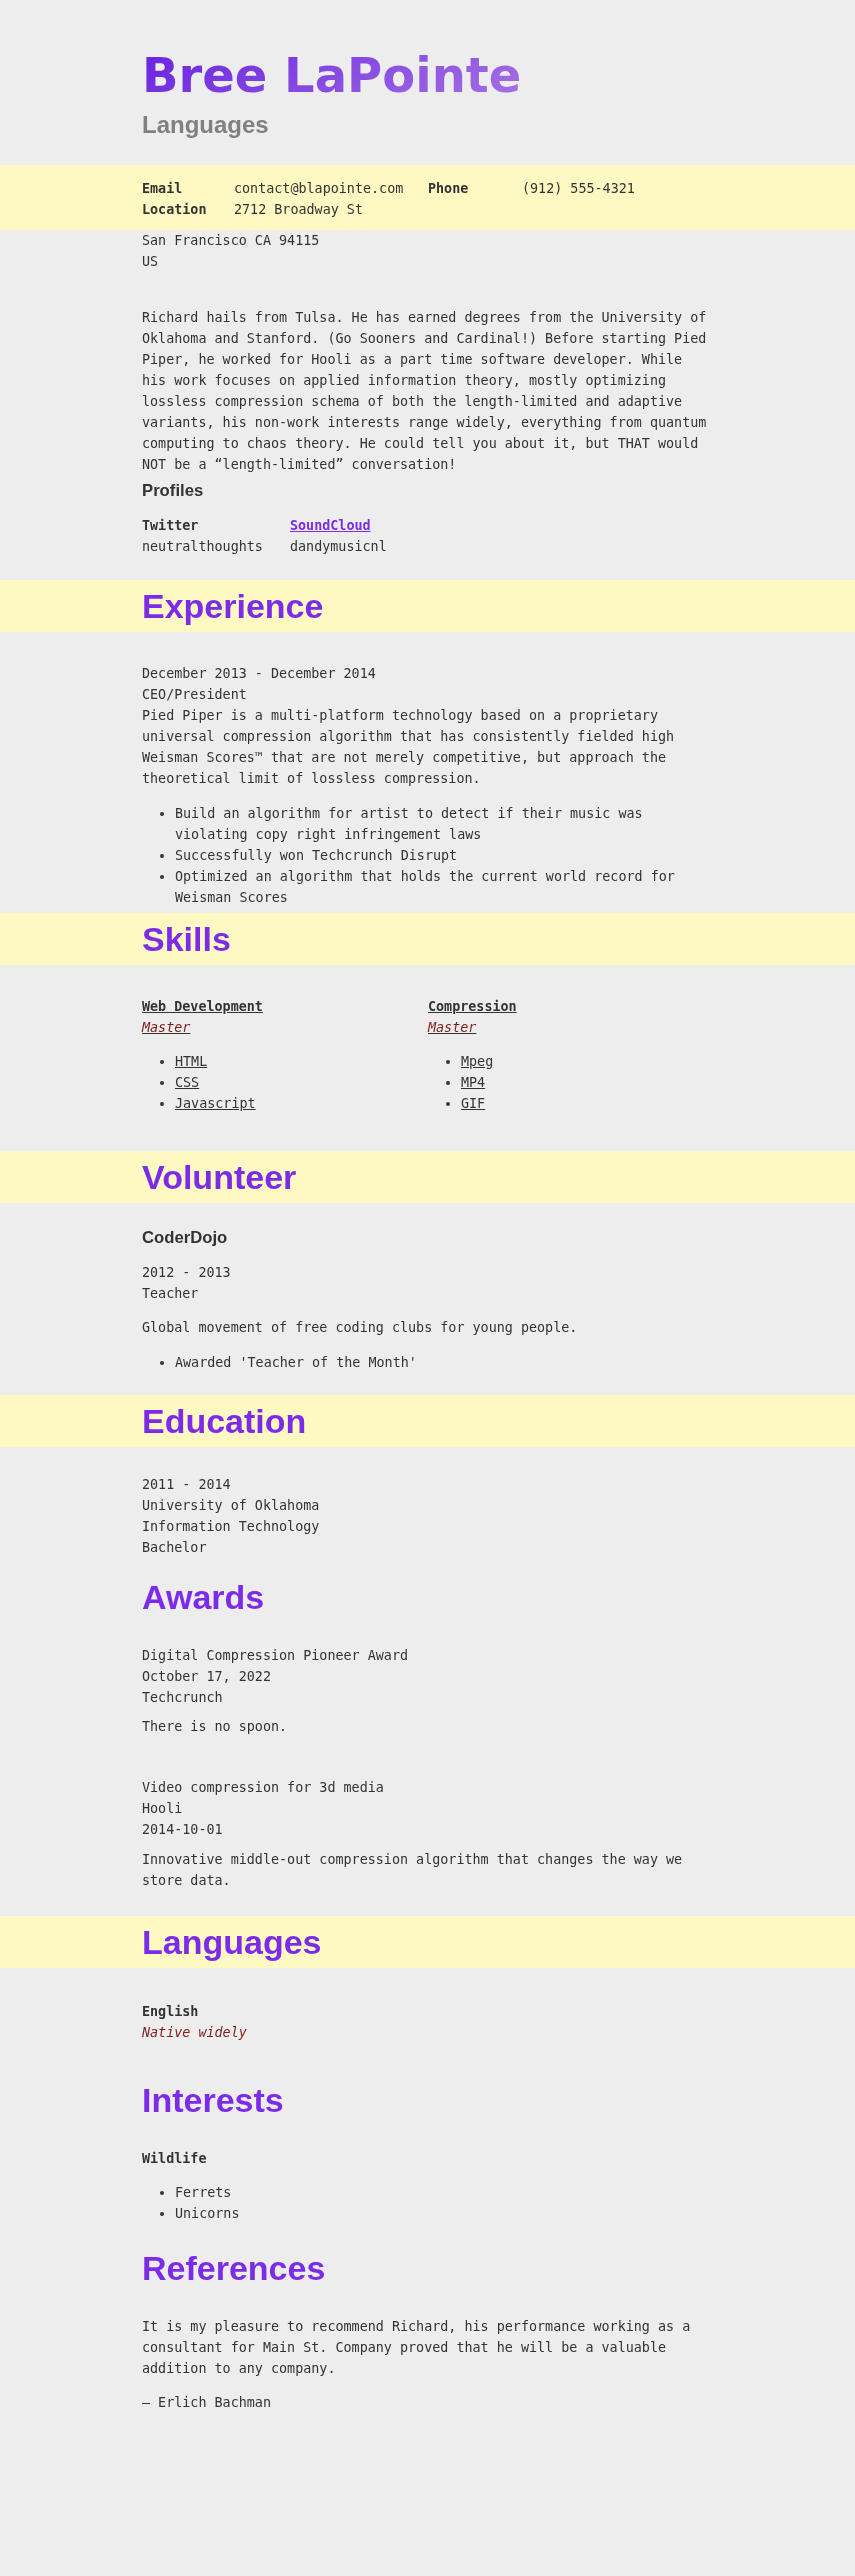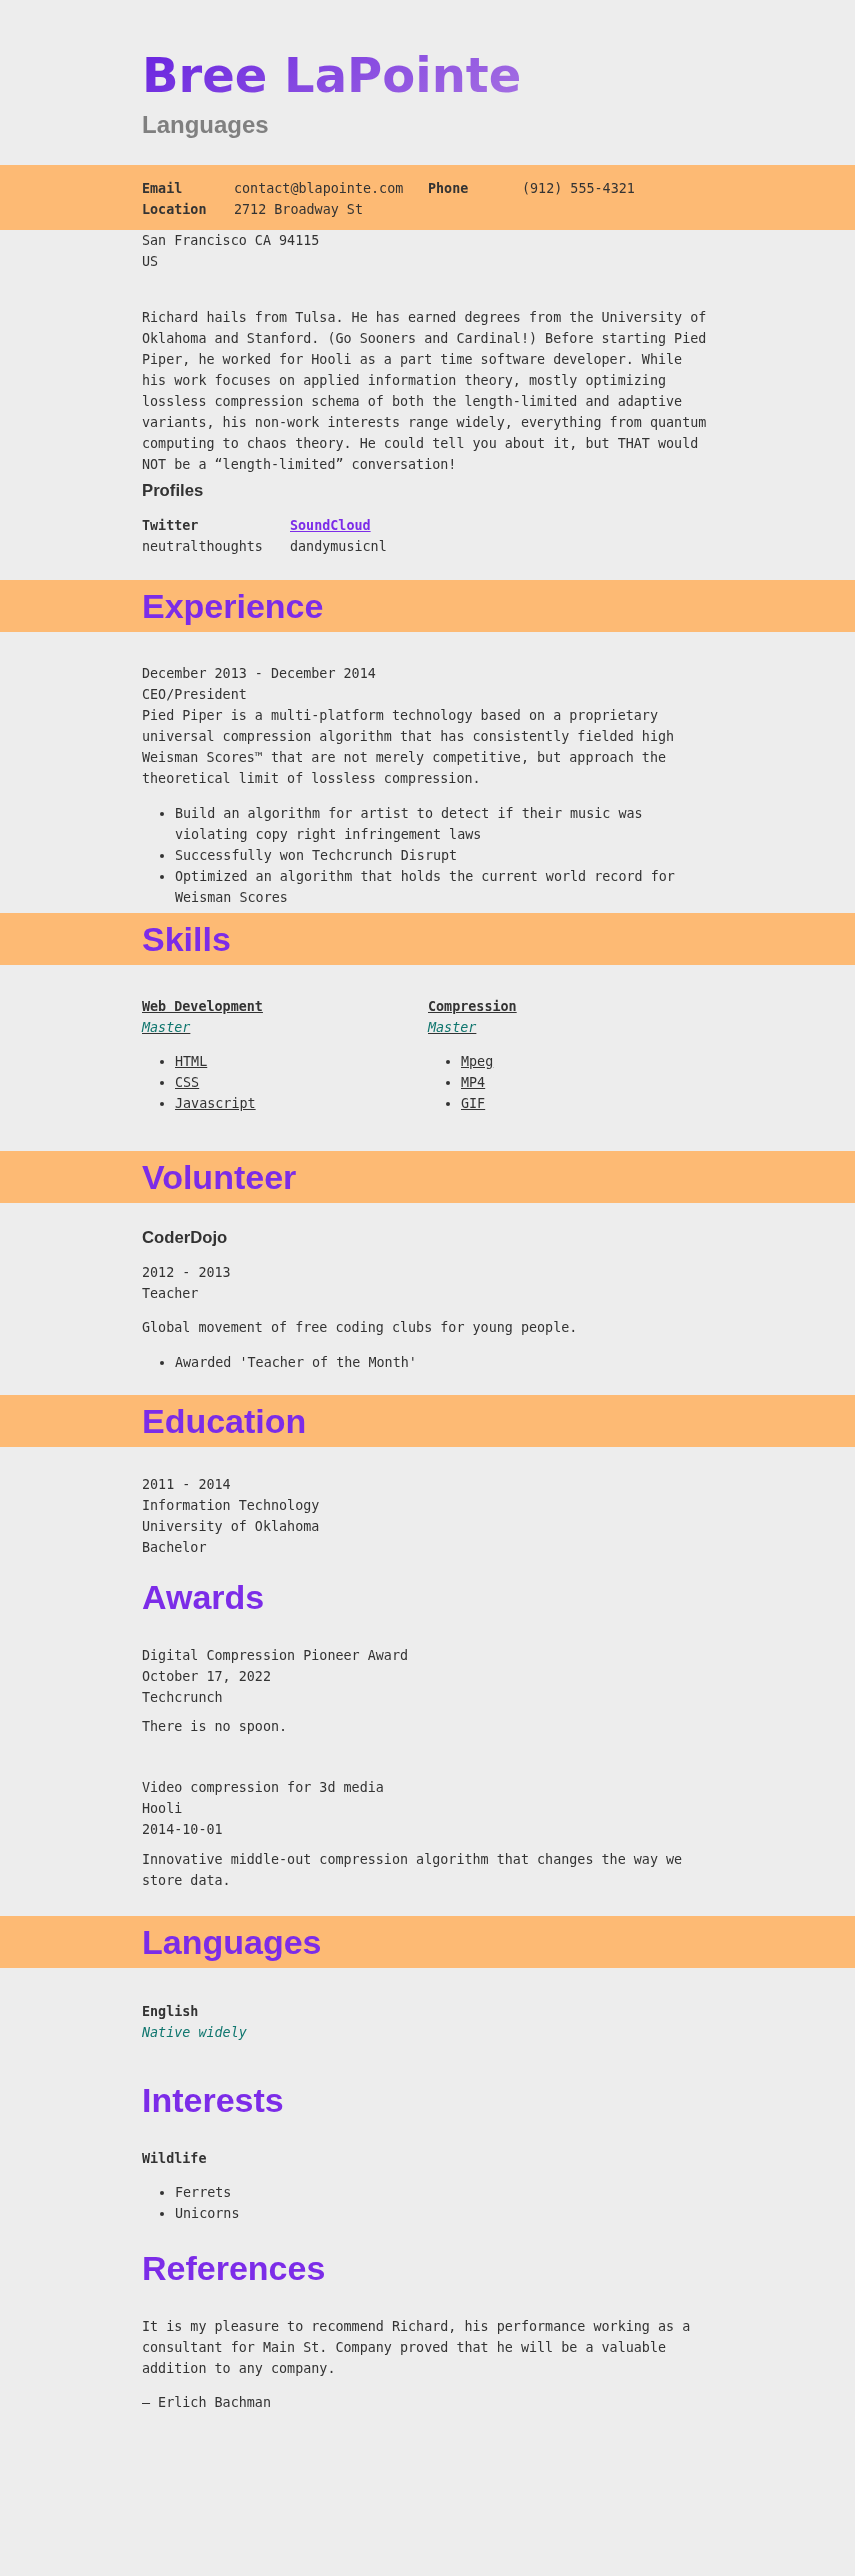--- a/index.html
+++ b/index.html
@@ -6,21 +6,21 @@
   body { background: #ededed; }
   .page {
     width: 856px;
     font-family: "DejaVu Sans Mono", monospace;
     font-size: 13.4px;
     line-height: 21px;
     color: #333333;
   }
   .inner { width: 572px; margin: 0 auto; }
   .stripe-gray  { background: #ededed; }
-  .stripe-white { background: #fdba74; }
+  .stripe-white { background: #fef9c3; }
 
   
   .masthead { padding: 50px 0 25px; }
   .name {
     margin: 0;
     display: inline-block;
     font-family: "DejaVu Sans", sans-serif;
     font-weight: bold;
     font-size: 48px;
     line-height: 50px;
@@ -78,21 +78,21 @@
     font-size: 34px;
     line-height: 32px;
     color: #7c2ce8;
   }
   .h3-inline { margin: 23.4px 0 0; }
 
   
   p { margin: 0; }
   ul { margin: 13.4px 0 0; padding: 0 0 0 33px; list-style: disc; }
   li { line-height: 21px; }
-  .muted { color: #0f766e; font-style: italic; }
+  .muted { color: #7f1d1d; font-style: italic; }
   .bold { font-weight: bold; }
 
   .exp-body { padding: 31px 0 5px; }
   .skills-body { padding: 31px 0 37px; text-decoration: underline; }
   .skills-grid { display: grid; grid-template-columns: 1fr 1fr; }
   .vol-body { padding: 23.4px 0 22px; }
   .block-gap { margin-top: 13.4px; }
   .edu-body { padding: 27px 0 25px; }
   .courses { margin-top: 6.7px; }
   .awards-block { margin-top: 32px; }
@@ -219,22 +219,22 @@
 
   <div class="stripe-white h3-band">
     <div class="inner">
         <h3 class="h3">Education</h3>
       </div>
   </div>
 
   <div class="stripe-gray edu-body">
     <div class="inner">
       <div>2011 - 2014</div>
+      <div>University of Oklahoma</div>
       <div>Information Technology</div>
-      <div>University of Oklahoma</div>
       <div>Bachelor</div>
 
       <h3 class="h3 h3-inline">Awards</h3>
       <div class="awards-block">
         <div>Digital Compression Pioneer Award</div>
         <div>October 17, 2022</div>
         <div>Techcrunch</div>
         <p class="note">There is no spoon.</p>
       </div>
 

